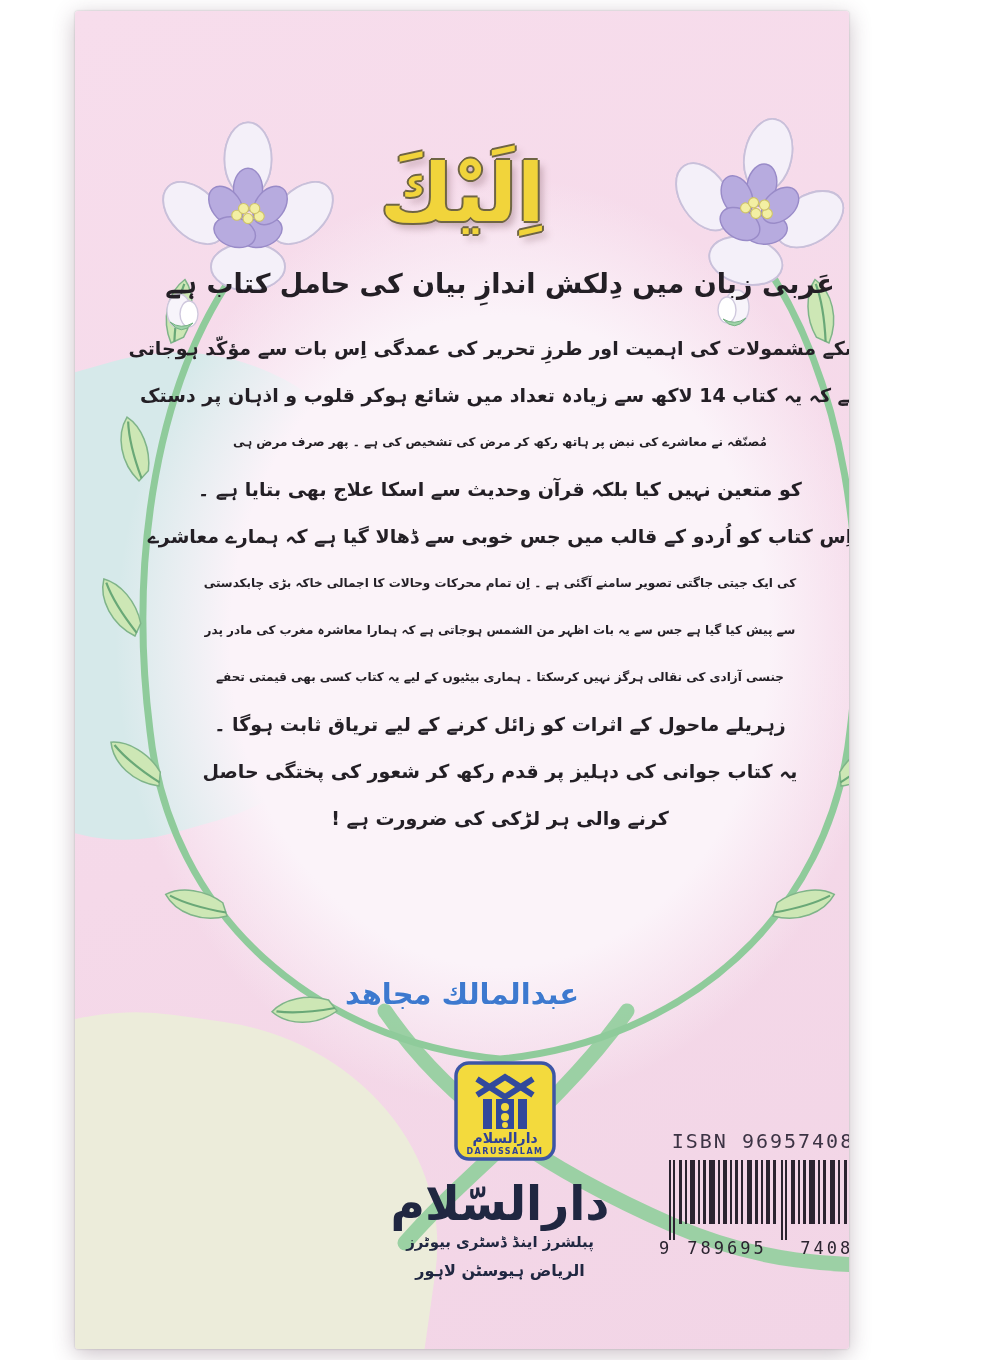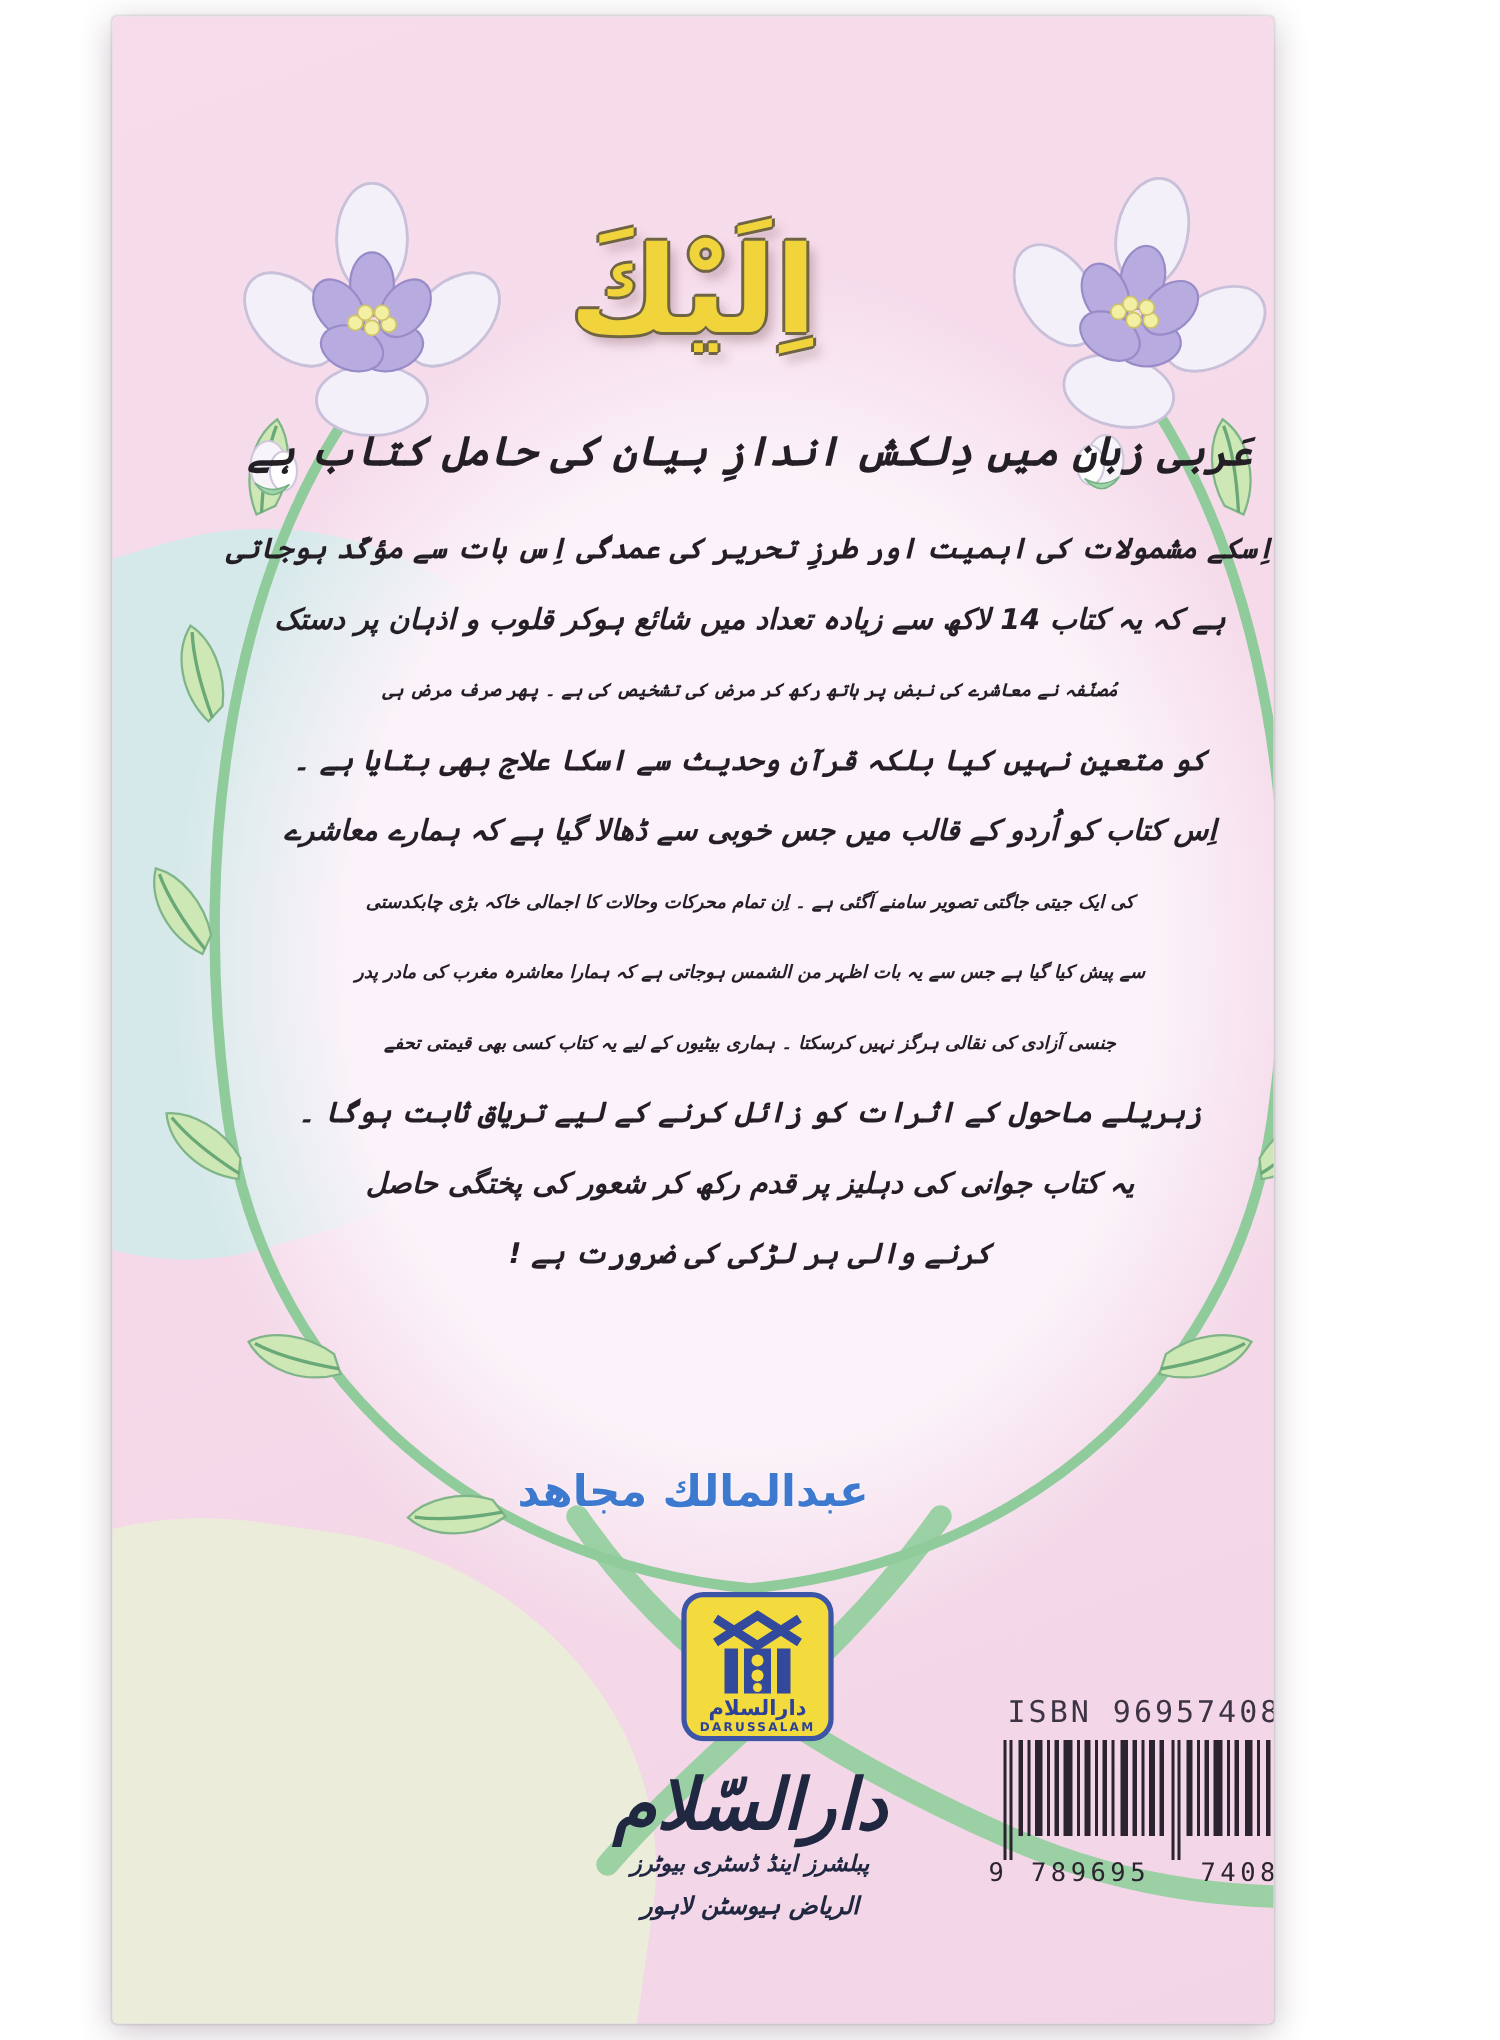--- a/index.html
+++ b/index.html
@@ -28,39 +28,39 @@
   }
   .deco-svg{position:absolute;left:0;top:0;width:850px;height:1338px;}
   .title{
     position:absolute;top:136px;left:0;right:0;text-align:center;
     font-size:80px;font-weight:bold;color:#f1d43b;letter-spacing:2px;
     text-shadow:-2px 0 0 #6f6544,2px 0 0 #6f6544,0 -2px 0 #6f6544,0 2px 0 #6f6544,
                 -1px -1px 0 #6f6544,1px 1px 0 #6f6544,5px 6px 7px rgba(120,80,90,.35);
     direction:rtl;
   }
   .blurb{
-    position:absolute;top:258px;left:55px;width:740px;
-    text-align:center;direction:rtl;color:#231f25;font-style:italic;
+    position:absolute;top:240px;left:55px;width:740px;
+    text-align:center;direction:rtl;color:#231f25;
   }
   .headline{font-size:27px;font-weight:700;height:74px;line-height:66px;white-space:nowrap;}
   .line{font-size:19px;font-weight:600;height:47px;line-height:47px;white-space:nowrap;}
   .line.small{font-size:12px;}
   .signature{position:absolute;top:966px;left:0;right:0;text-align:center;direction:rtl;}
   .sig-name{
     font-size:29px;font-weight:700;color:#3d79cf;
     text-shadow:0 0 2px rgba(255,255,255,.8);
   }
   .sig-role{
     font-size:15px;font-weight:700;color:#c52b35;margin-top:-2px;
     transform:translateX(58px);letter-spacing:4px;
   }
   .logo{position:absolute;left:378px;top:1050px;width:104px;height:100px;}
   .publisher{
     position:absolute;top:1164px;left:215px;width:420px;text-align:center;
-    color:#202741;direction:rtl;font-style:italic;
+    color:#202741;direction:rtl;
   }
   .pub-name{font-size:47px;font-weight:800;line-height:58px;}
   .pub-line1{font-size:15px;font-weight:700;margin-top:0px;}
   .pub-line2{font-size:16px;font-weight:700;margin-top:10px;letter-spacing:2px;}
   .isbn{position:absolute;left:578px;top:1118px;width:262px;text-align:center;color:#3c3344;}
   .isbn-label{
     font-family:"DejaVu Sans Mono",monospace;font-size:20px;letter-spacing:2px;
   }
   .barcode{margin-top:3px;}
 </style>

